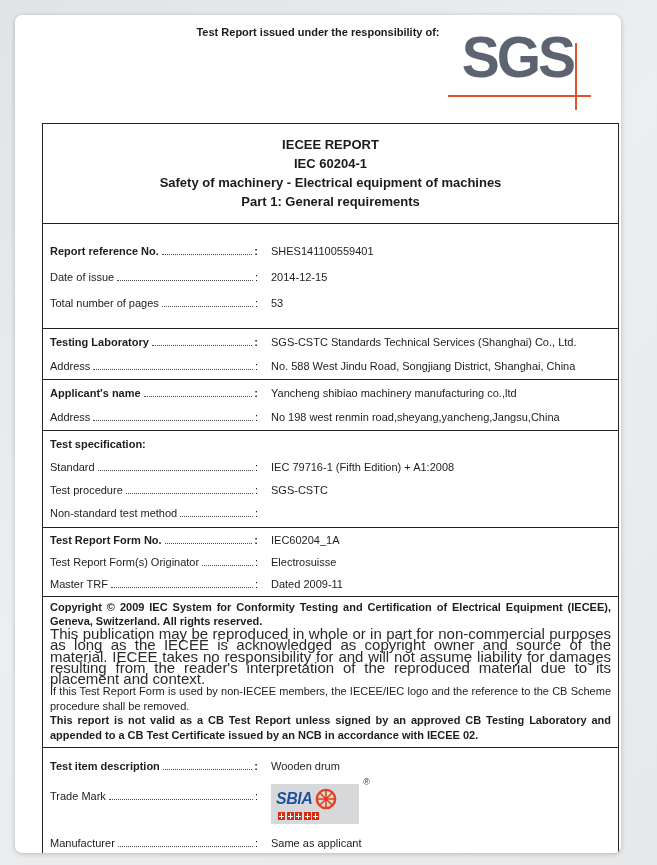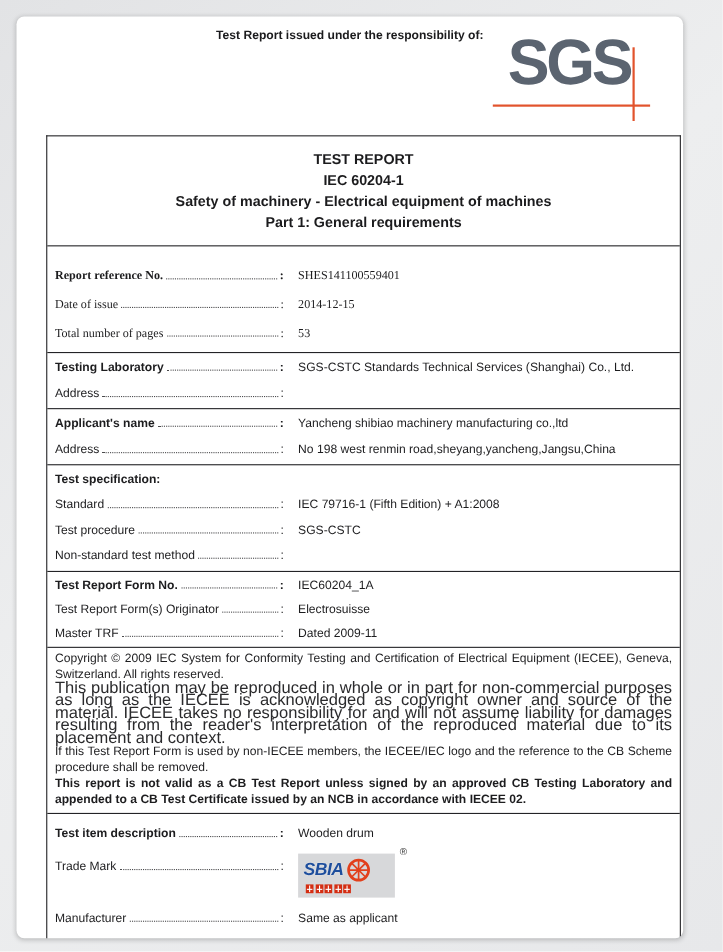--- a/index.html
+++ b/index.html
@@ -39,30 +39,30 @@
   .section{border-bottom:1.5px solid #232326;padding:0 7px;}
   .section:last-child{border-bottom:none;}
   .title-block{text-align:center;padding:11px 6px 12px 6px;}
   .title-block div{font-weight:bold;font-size:13px;line-height:19px;color:#1b1b1d;}
   
   .row{display:flex;align-items:baseline;}
   .lbl{width:208px;flex-shrink:0;display:flex;align-items:baseline;}
   .dots{flex:1;border-bottom:1.3px dotted #4a4a4c;margin:0 2px 0 3px;}
   .val{margin-left:13px;flex:1;}
   .bold{font-weight:bold;}
-  .s-info{padding-top:14px;padding-bottom:4px;font-family:Liberation Serif, serif;}  .s-info .row{line-height:26px;}
+  .s-info{padding-top:14px;padding-bottom:12px;}  .s-info .row{line-height:26px;}
   .s-lab{padding-top:1px;padding-bottom:1px;}    .s-lab .row{line-height:24px;}
   .s-app{padding-top:1px;padding-bottom:1px;}    .s-app .row{line-height:24px;}
   .s-spec{padding-top:2px;padding-bottom:2px;}   .s-spec .row,.s-spec .sec-head{line-height:23px;}
   .s-form{padding-top:1px;padding-bottom:1px;}   .s-form .row{line-height:22px;}
   .sec-head{font-weight:bold;}
   
   .s-copy{padding:3px 7px 4px 7px;}
   .s-copy p{margin:0;text-align:justify;}
-  .copy-bold{font-size:11px;line-height:14px;font-weight:normal;}
+  .copy-bold{font-size:11px;line-height:14px;font-weight:bold;}
   .copy-small{font-size:15px;line-height:11.3px;color:#2a2a2c;}
   .copy-normal{font-size:11px;line-height:14.5px;}
   .copy-notice{font-size:11px;line-height:15px;font-weight:bold;}
   
   .s-item{padding-top:5px;padding-bottom:8px;}
   .s-item .row{line-height:27px;}
   .tm-row{display:flex;align-items:flex-start;margin:4px 0 6px 0;}
   .tm-row .lbl{line-height:24px;}
   .tm-box{
     position:relative;margin-left:13px;width:88px;height:40px;
@@ -94,21 +94,21 @@
 
   <div class="sgs-logo">
     <span class="sgs-text" style="color:#5b6470;">SGS</span>
     <span class="sgs-underline" style="background:#e2532c;"></span>
     <span class="sgs-vline" style="background:#e2532c;"></span>
   </div>
 
   <div class="doc-table">
 
     <div class="section title-block">
-      <div>TEST REPORT</div>
+      <div>IECEE REPORT</div>
       <div>IEC 60204-1</div>
       <div>Safety of machinery - Electrical equipment of machines</div>
       <div>Part 1: General requirements</div>
     </div>
 
     <div class="section s-info">
       <div class="row">
         <div class="lbl bold">
             <span>Report reference No.</span>
             <span class="dots"></span>
@@ -142,20 +142,21 @@
             <span>:</span>
           </div>
         <div class="val">SGS-CSTC Standards Technical Services (Shanghai) Co., Ltd.</div>
       </div>
       <div class="row">
         <div class="lbl">
             <span>Address</span>
             <span class="dots"></span>
             <span>:</span>
           </div>
+        <div class="val">No. 588 West Jindu Road, Songjiang District, Shanghai, China</div>
       </div>
     </div>
 
     <div class="section s-app">
       <div class="row">
         <div class="lbl bold">
             <span>Applicant's name</span>
             <span class="dots"></span>
             <span>:</span>
           </div>

